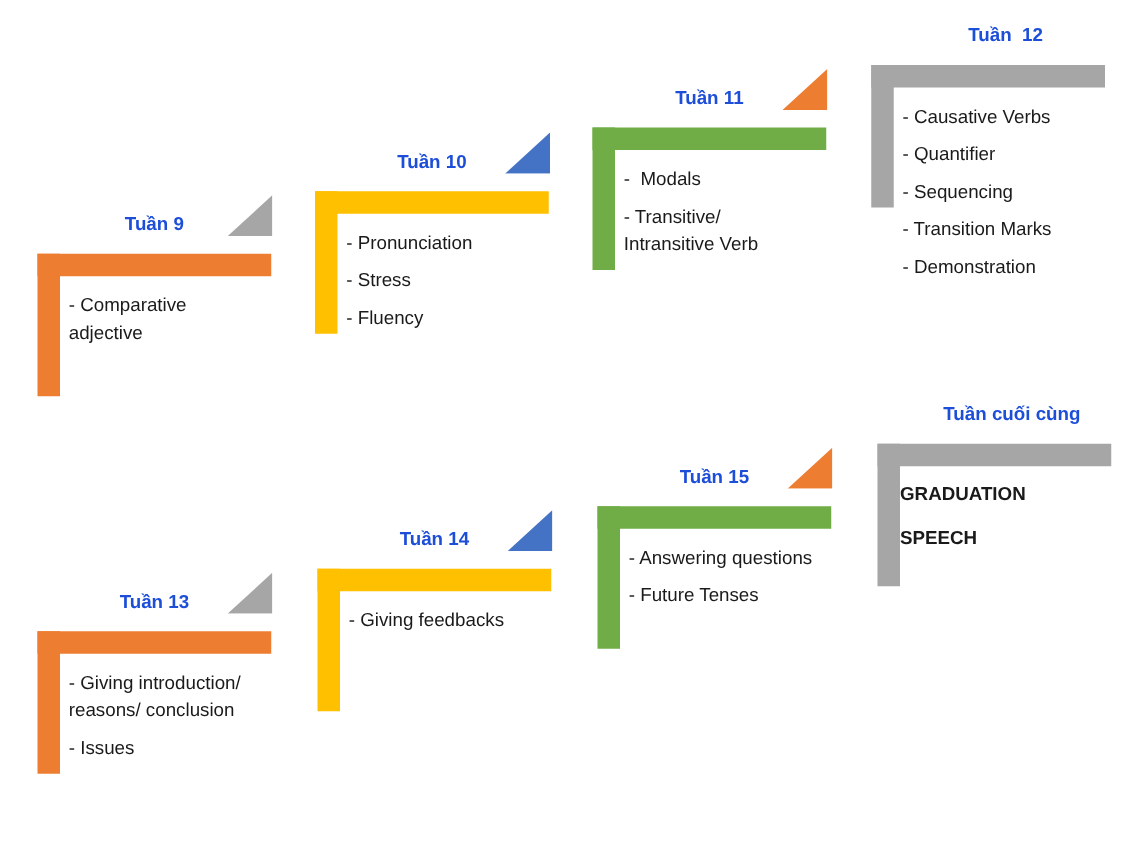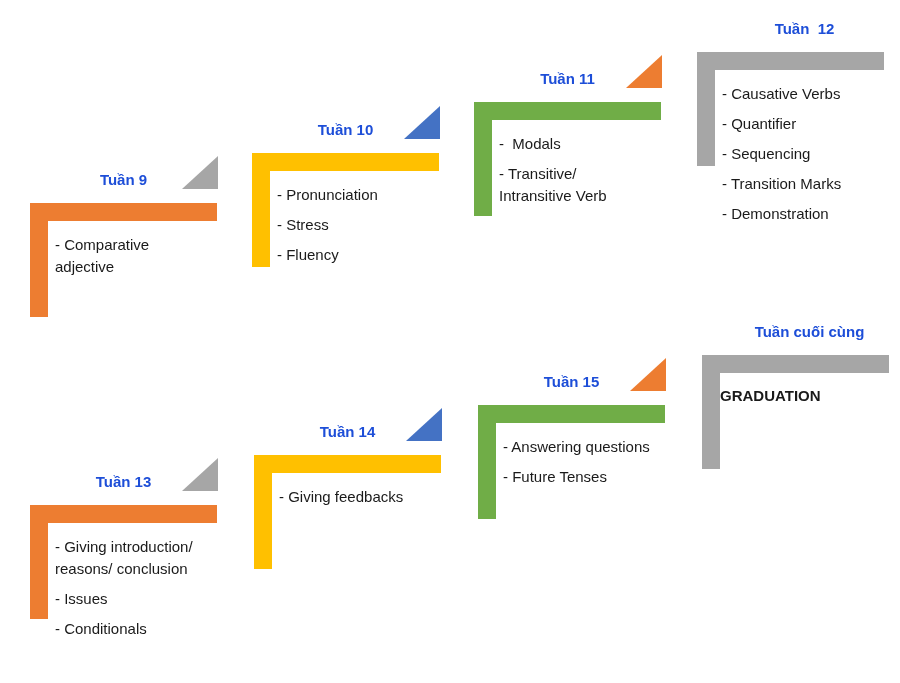--- a/index.html
+++ b/index.html
@@ -104,21 +104,20 @@
       </div>
     </div>
     <div class="week pos-4">
       <div class="week-label">Tuần 13</div>
       <div class="flag" style="background: rgb(166, 166, 166);"></div>
       <div class="bar-h" style="background: rgb(237, 125, 49);"></div>
       <div class="bar-v" style="background: rgb(237, 125, 49);"></div>
       <div class="items">
         <div class="item">- Giving introduction/ reasons/ conclusion</div>
         <div class="item">- Issues</div>
-        <div class="item">- Conditionals</div>
       </div>
     </div>
     <div class="week pos-5">
       <div class="week-label">Tuần 14</div>
       <div class="flag" style="background: rgb(68, 114, 196);"></div>
       <div class="bar-h" style="background: rgb(255, 192, 0);"></div>
       <div class="bar-v" style="background: rgb(255, 192, 0);"></div>
       <div class="items">
         <div class="item">- Giving feedbacks</div>
       </div>
@@ -133,15 +132,16 @@
         <div class="item">- Future Tenses</div>
       </div>
     </div>
     <div class="week pos-7 emphasis no-flag">
       <div class="week-label">Tuần cuối cùng</div>
 
       <div class="bar-h" style="background: rgb(166, 166, 166);"></div>
       <div class="bar-v" style="background: rgb(166, 166, 166);"></div>
       <div class="items">
         <div class="item">GRADUATION</div>
+        <div class="item">SPEECH</div>
       </div>
     </div>
   </div>
 
 </body></html>

